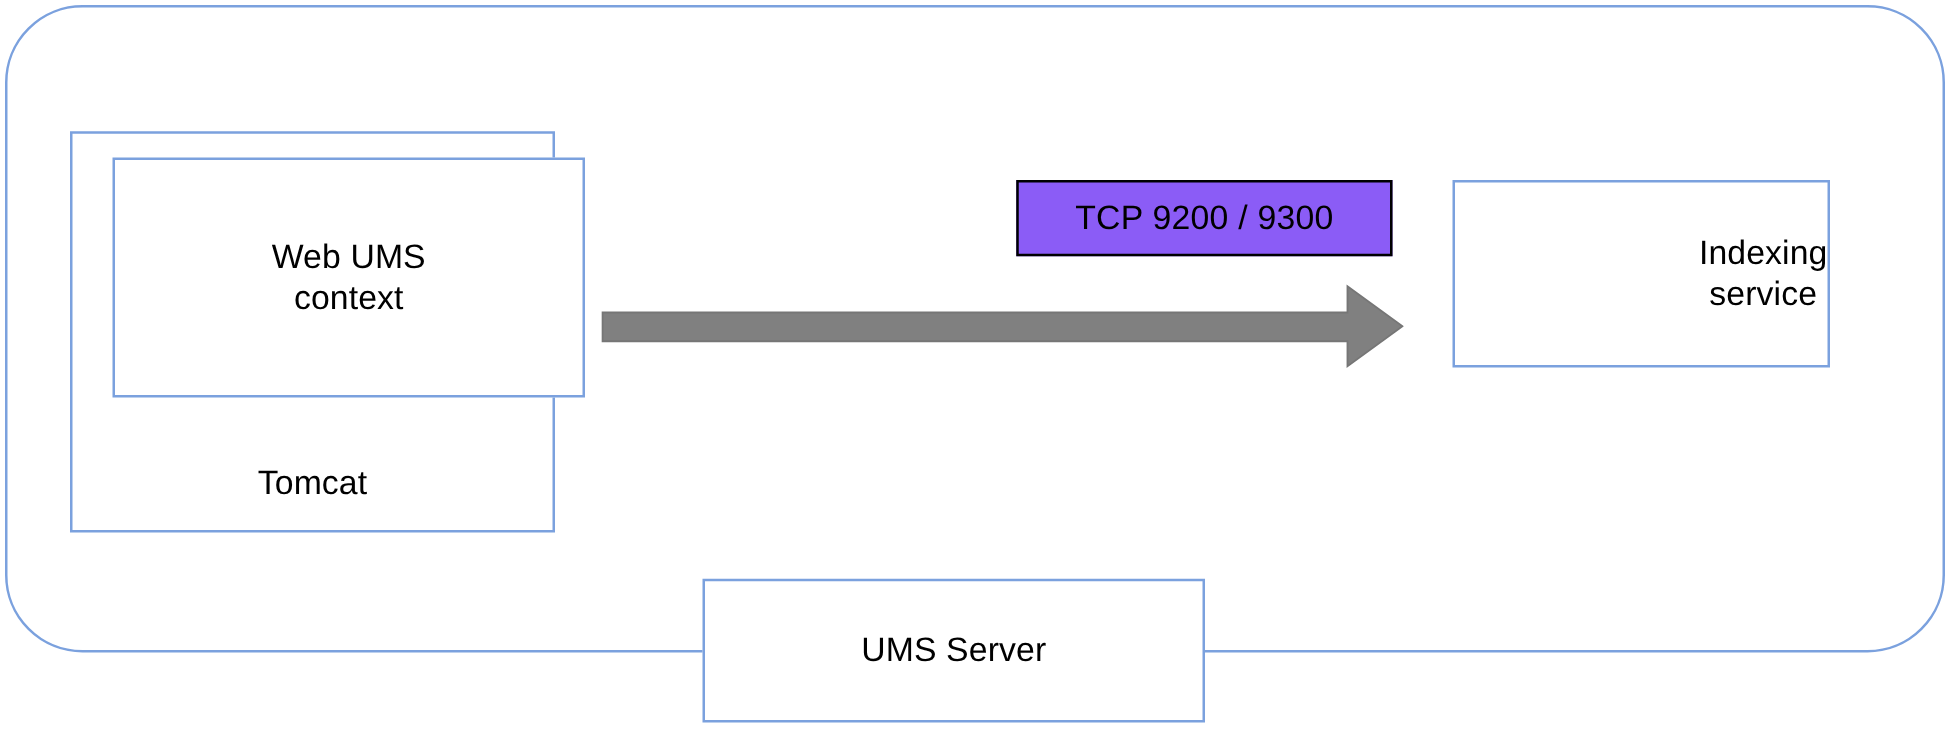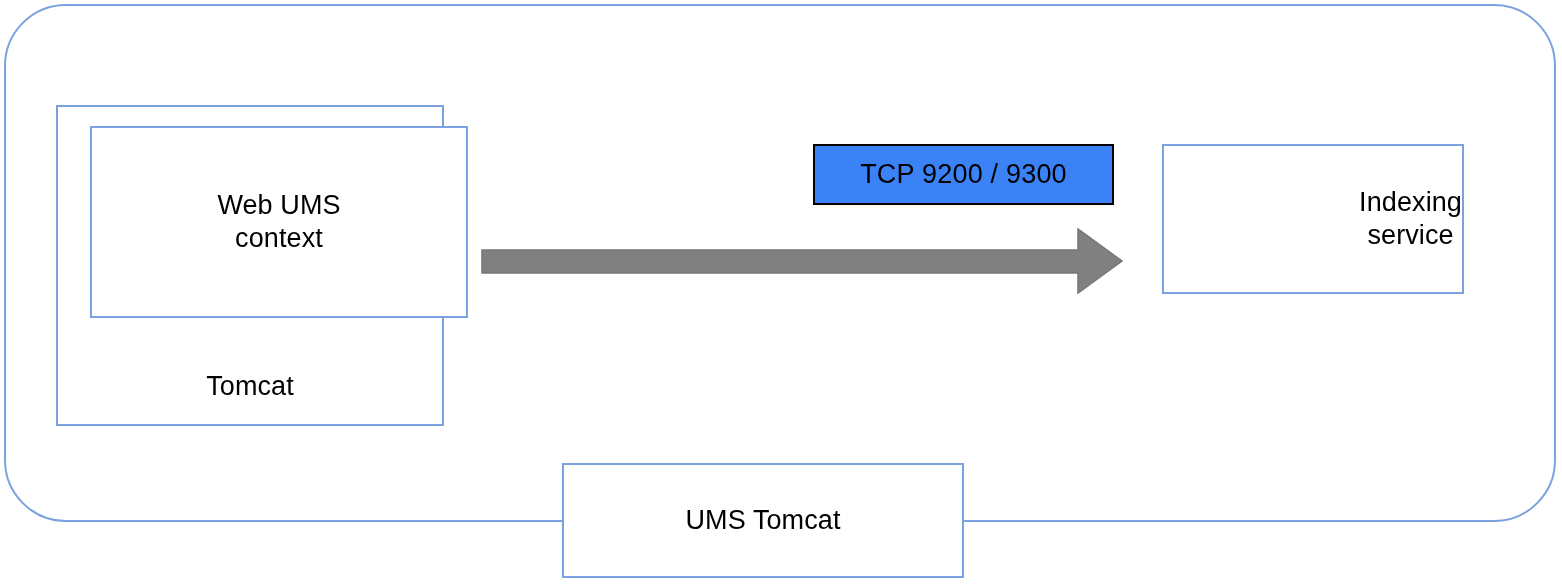--- a/index.html
+++ b/index.html
@@ -89,21 +89,21 @@
 
   
   .port-label-box {
     position: absolute;
     left: 813px;
     top: 144px;
     width: 301px;
     height: 61px;
     box-sizing: border-box;
     border: 2px solid #000000;
-    background: #3b82f6;
+    background: #8b5cf6;
     display: flex;
     align-items: center;
     justify-content: center;
   }
 
   .port-label-text {
     font-size: 27px;
     color: #000000;
     white-space: nowrap;
     letter-spacing: 0.2px;
@@ -144,16 +144,16 @@
   <div class="port-label-box">
     <span class="port-label-text">TCP 9200 / 9300</span>
   </div>
 
   <div class="node indexing-box">
     <span class="node-label">Indexing
 service</span>
   </div>
 
   <div class="node umsserver-box">
-    <span class="node-label">UMS Tomcat</span>
+    <span class="node-label">UMS Server</span>
   </div>
 
 </div>
 
 </body></html>

